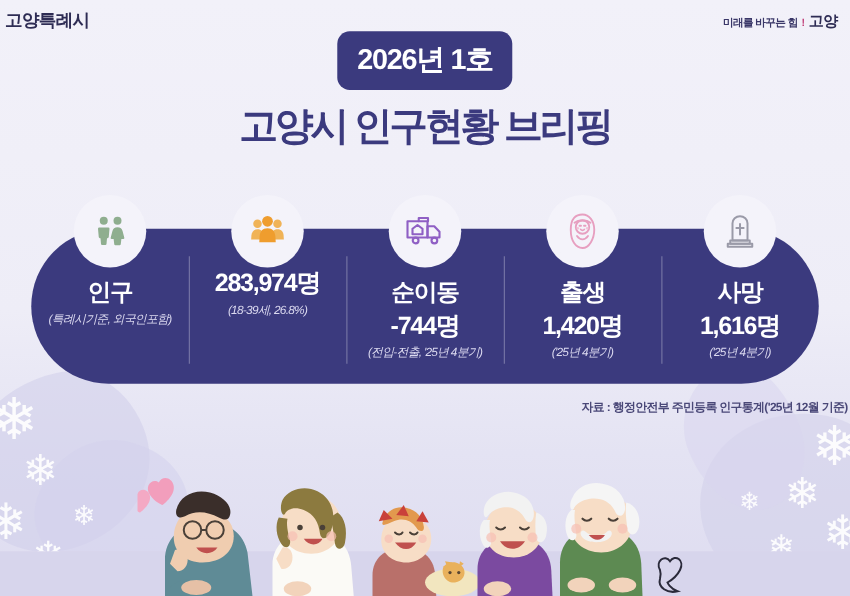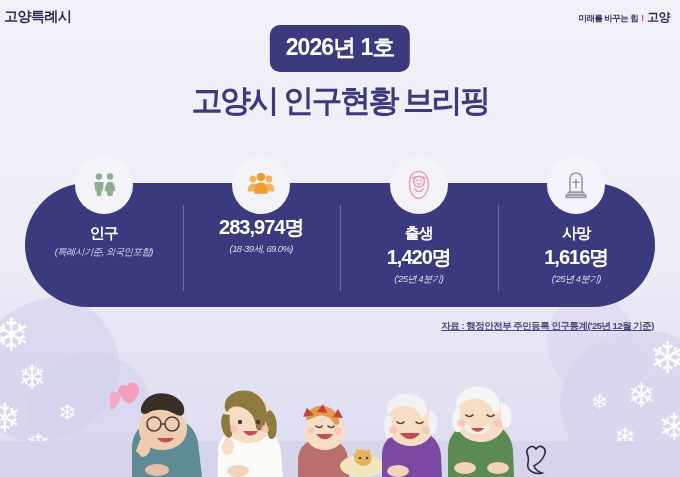--- a/index.html
+++ b/index.html
@@ -134,44 +134,43 @@
     background: #f4f3fa;
     display: flex; align-items: center; justify-content: center;
     margin-top: 0px;
     position: relative; z-index: 3;
     box-shadow: 0 0 0 4px #f4f3fa;
   }
   .icon-bubble svg { display: block; }
 
   .card-label {
     margin-top: 15px;
-    font-size: 15px; font-weight: bold; color: #ffffff;
+    font-size: 19px; font-weight: bold; color: #ffffff;
     letter-spacing: -1px; line-height: 1;
   }
   .card-value {
     margin-top: 7px;
     font-size: 20px; font-weight: bold; color: #ffffff;
     letter-spacing: -1px; line-height: 1;
     white-space: nowrap;
   }
   .card-note {
     margin-top: 7px;
     font-size: 9.5px; color: #dcdaf0;
     letter-spacing: -.6px; line-height: 1;
     white-space: nowrap;
     font-style: italic;
   }
 
   
   .source-line {
-    position: absolute; right: 26px; top: 320px;
+    position: absolute; right: 2px; top: 320px;
     font-size: 9.5px; color: #4a4878; letter-spacing: -.5px;
     font-weight: bold;
     white-space: nowrap;
-    text-decoration: underline;
   }
 
   
   .illustration {
     position: absolute;
     left: 110px; bottom: 0; width: 460px; height: 125px;
   }
   .illustration svg { display: block; }
 </style>
 </head>
@@ -233,23 +232,40 @@
         <svg width="32" height="28" viewBox="0 0 32 28" aria-hidden="true">
           <circle cx="8" cy="8" r="3.4" fill="#f0b357"></circle>
           <path d="M8 12.4c3.1 0 4.7 2.1 4.9 5.1l.2 3.1H2.9l.2-3.1c.2-3 1.8-5.1 4.9-5.1z" fill="#f0b357"></path>
           <circle cx="24" cy="8" r="3.4" fill="#f0b357"></circle>
           <path d="M24 12.4c3.1 0 4.7 2.1 4.9 5.1l.2 3.1H18.9l.2-3.1c.2-3 1.8-5.1 4.9-5.1z" fill="#f0b357"></path>
           <circle cx="16" cy="6" r="4.3" fill="#ef9d2e"></circle>
           <path d="M16 11.6c4 0 6.1 2.7 6.3 6.6l.3 4.6H9.4l.3-4.6c.2-3.9 2.3-6.6 6.3-6.6z" fill="#ef9d2e"></path>
         </svg>
       </div>
       <div class="card-value">283,974명</div>
-      <div class="card-note">(18-39세, 69.0%)</div>
-    </div>
-
+      <div class="card-note">(18-39세, 26.8%)</div>
+    </div>
+
+    <div class="card">
+      <div class="icon-bubble">
+        <svg width="34" height="28" viewBox="0 0 34 28" aria-hidden="true">
+          <g fill="none" stroke="#8f5fc4" stroke-width="1.7" stroke-linejoin="round" stroke-linecap="round">
+            <path d="M3 6h16v13H3z"></path>
+            <path d="M19 10h5.4l4.2 4.4V19H19z"></path>
+            <path d="M11 9l4 3v4.4h-8V12z"></path>
+            <circle cx="9.5" cy="21.4" r="2.3"></circle>
+            <circle cx="24.5" cy="21.4" r="2.3"></circle>
+            <path d="M12 6V3.4h7.4V6"></path>
+          </g>
+        </svg>
+      </div>
+      <div class="card-label">순이동</div>
+      <div class="card-value">-744명</div>
+      <div class="card-note">(전입-전출, '25년 4분기)</div>
+    </div>
 
     <div class="card">
       <div class="icon-bubble">
         <svg width="28" height="32" viewBox="0 0 28 32" aria-hidden="true">
           <g fill="none" stroke="#e79fc0" stroke-width="1.5" stroke-linejoin="round" stroke-linecap="round">
             <path d="M14 2.6c5.4 0 9.4 5.2 9.4 12.2S19.4 29.4 14 29.4 4.6 23.8 4.6 14.8 8.6 2.6 14 2.6z"></path>
             <path d="M7.6 9.2c3-2.4 9.8-2.4 12.8 0"></path>
             <circle cx="14" cy="12.6" r="5.4"></circle>
             <path d="M11.6 11.6h1.2M15.2 11.6h1.2"></path>
             <path d="M12.6 14.6c.8.9 2 .9 2.8 0"></path>

